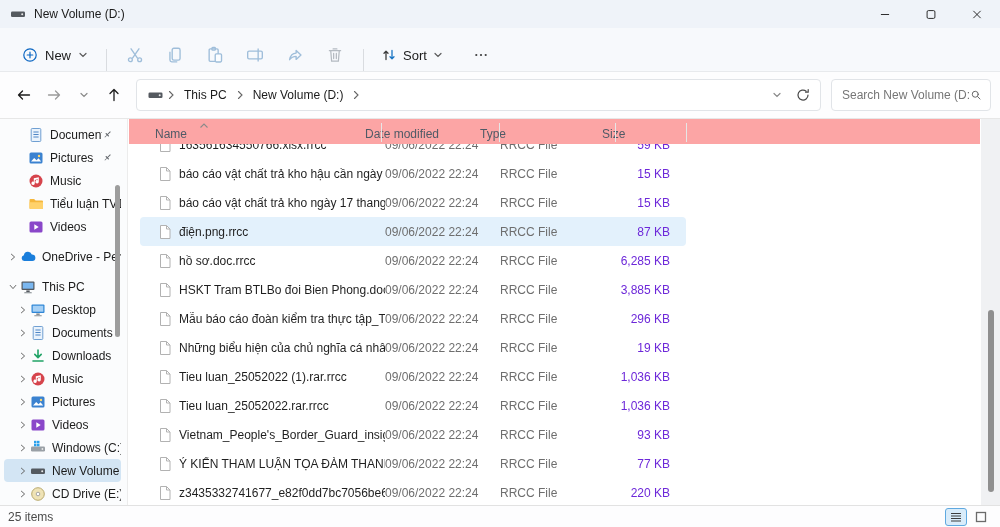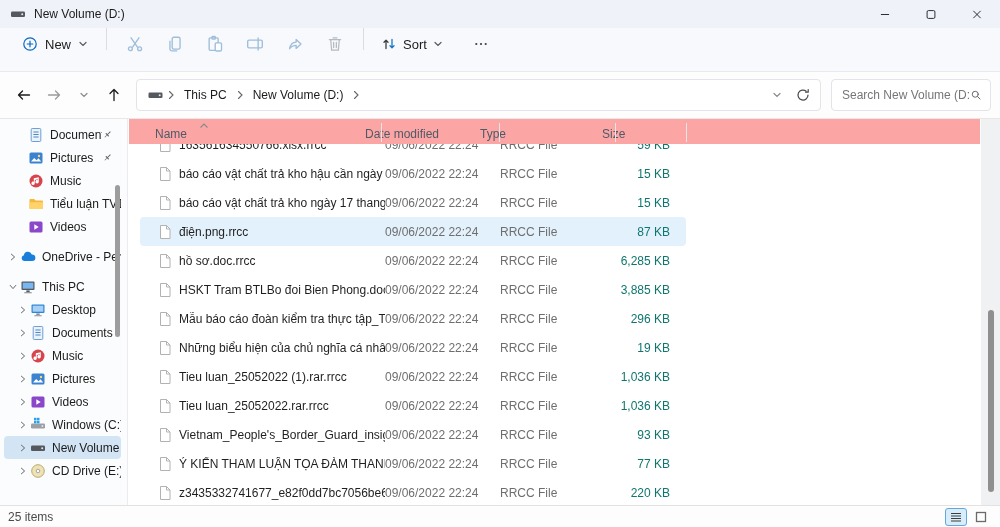--- a/index.html
+++ b/index.html
@@ -9,21 +9,21 @@
 
   
   .titlebar { position:absolute; top:0; left:0; right:0; height:28px; background:#eff3f9; display:flex; align-items:center; }
   .titlebar .app-ic { width:16px; height:16px; margin:0 8px 0 10px; display:inline-flex; }
   .titlebar .t-title { font-size:12px; color:#1b1b1b; }
   .win-controls { margin-left:auto; display:flex; height:28px; }
   .win-btn { width:46px; height:28px; display:flex; align-items:center; justify-content:center; border:none; background:transparent; cursor:pointer; }
   .win-btn svg { width:11px; height:11px; }
 
   
-  .commandbar { position:absolute; top:28px; left:0; right:0; height:44px; background:#f7f9fc; border-bottom:1px solid #e8eaed; display:flex; align-items:flex-start; padding-left:12px; }
+  .commandbar { position:absolute; top:28px; left:0; right:0; height:44px; background:#f7f9fc; border-bottom:1px solid #e8eaed; display:flex; align-items:flex-end; padding-left:12px; }
   .cmd-new { display:flex; align-items:center; gap:7px; height:32px; padding:0 10px; border:none; background:transparent; border-radius:4px; cursor:pointer; font-size:13px; color:#1b1b1b; font-family:inherit; }
   .cmd-sep { width:1px; height:22px; background:#d9dce0; margin:0 8px; }
   .cmd-iconbtn { width:40px; height:32px; display:flex; align-items:center; justify-content:center; border:none; background:transparent; border-radius:4px; }
   .cmd-iconbtn .ic18, .ic18 { width:18px; height:18px; display:inline-flex; }
   .ic16 { width:16px; height:16px; display:inline-flex; }
   .ic12 { width:12px; height:12px; display:inline-flex; }
   .ic10 { width:10px; height:10px; display:inline-flex; }
   .cmd-label-btn { display:flex; align-items:center; gap:6px; height:32px; padding:0 9px; border:none; background:transparent; border-radius:4px; cursor:pointer; font-size:13px; color:#1b1b1b; font-family:inherit; }
   .cmd-more { width:36px; }
 
@@ -64,21 +64,21 @@
   .h-type { width:111px; }
   .h-size { width:70px; padding-left:11px; }
   .h-sep { position:absolute; top:4px; width:1px; height:19px; background:#e6e6e6; }
   .sort-caret { position:absolute; left:70px; top:0px; width:10px; height:8px; color:#8a8a8a; }
   .f-row { height:29px; display:flex; align-items:center; border-radius:4px; margin-left:11px; width:546px; cursor:default; }
   .f-row.sel { background:#e3f1fc; }
   .f-icon { width:16px; height:16px; display:inline-flex; flex:none; margin-left:17px; }
   .f-name { width:206px; margin-left:6px; color:#1f1f1f; white-space:nowrap; overflow:hidden; }
   .f-date { width:115px; color:#6e6e6e; white-space:nowrap; }
   .f-type { width:111px; color:#6e6e6e; }
-  .f-size { width:70px; color:#0f766e; text-align:right; padding-right:11px; }
+  .f-size { width:70px; color:#6d28d9; text-align:right; padding-right:11px; }
   .main-scroll-track { position:absolute; right:0; top:0; bottom:0; width:19px; background:#f0f1f3; }
   .main-scroll-thumb { position:absolute; right:6px; top:191px; width:6px; height:182px; background:#8f8f8f; border-radius:3px; }
 
   
   .statusbar { position:absolute; left:0; right:0; bottom:0; height:22px; background:#fdfdfe; border-top:1px solid #e2e2e2; display:flex; align-items:center; padding:0 8px; }
   .status-text { color:#4b4b4b; font-size:12px; }
   .status-views { margin-left:auto; display:flex; gap:3px; }
   .view-toggle { width:22px; height:18px; display:flex; align-items:center; justify-content:center; border:1px solid transparent; background:transparent; border-radius:3px; cursor:pointer; }
   .view-toggle.active { background:#d9ecfa; border-color:#5fa9e0; }
 </style>
@@ -415,20 +415,34 @@
                 <path d="M3 1.5L7 5 3 8.5"></path>
               </svg>
             </span>
             <span class="sb-ic">
               <svg viewBox="0 0 16 16" width="100%" height="100%">
                 <rect x="3.2" y="1.5" width="9.6" height="13" rx="1" fill="#eaf3fc" stroke="#6f9fd2"></rect>
                 <path d="M5.4 5h5.2M5.4 7.5h5.2M5.4 10h5.2" stroke="#4f86c6" stroke-width="1" fill="none"></path>
               </svg>
             </span>
             <span class="sb-label">Documents</span>
+          </div>
+          <div class="sb-item lvl-child">
+            <span class="sb-chev">
+              <svg viewBox="0 0 10 10" width="8" height="8" fill="none" stroke="#5f5f5f" stroke-width="1.2" stroke-linecap="round">
+                <path d="M3 1.5L7 5 3 8.5"></path>
+              </svg>
+            </span>
+            <span class="sb-ic">
+              <svg viewBox="0 0 16 16" width="100%" height="100%">
+                <path d="M8 2v7.2M4.8 6.4L8 9.6l3.2-3.2" fill="none" stroke="#21a366" stroke-width="1.6" stroke-linecap="round" stroke-linejoin="round"></path>
+                <path d="M3 13h10" stroke="#21a366" stroke-width="1.6" stroke-linecap="round"></path>
+              </svg>
+            </span>
+            <span class="sb-label">Downloads</span>
           </div>
           <div class="sb-item lvl-child">
             <span class="sb-chev">
               <svg viewBox="0 0 10 10" width="8" height="8" fill="none" stroke="#5f5f5f" stroke-width="1.2" stroke-linecap="round">
                 <path d="M3 1.5L7 5 3 8.5"></path>
               </svg>
             </span>
             <span class="sb-ic">
               <svg viewBox="0 0 16 16" width="100%" height="100%">
                 <circle cx="8" cy="8" r="6.5" fill="#d6444c"></circle>

